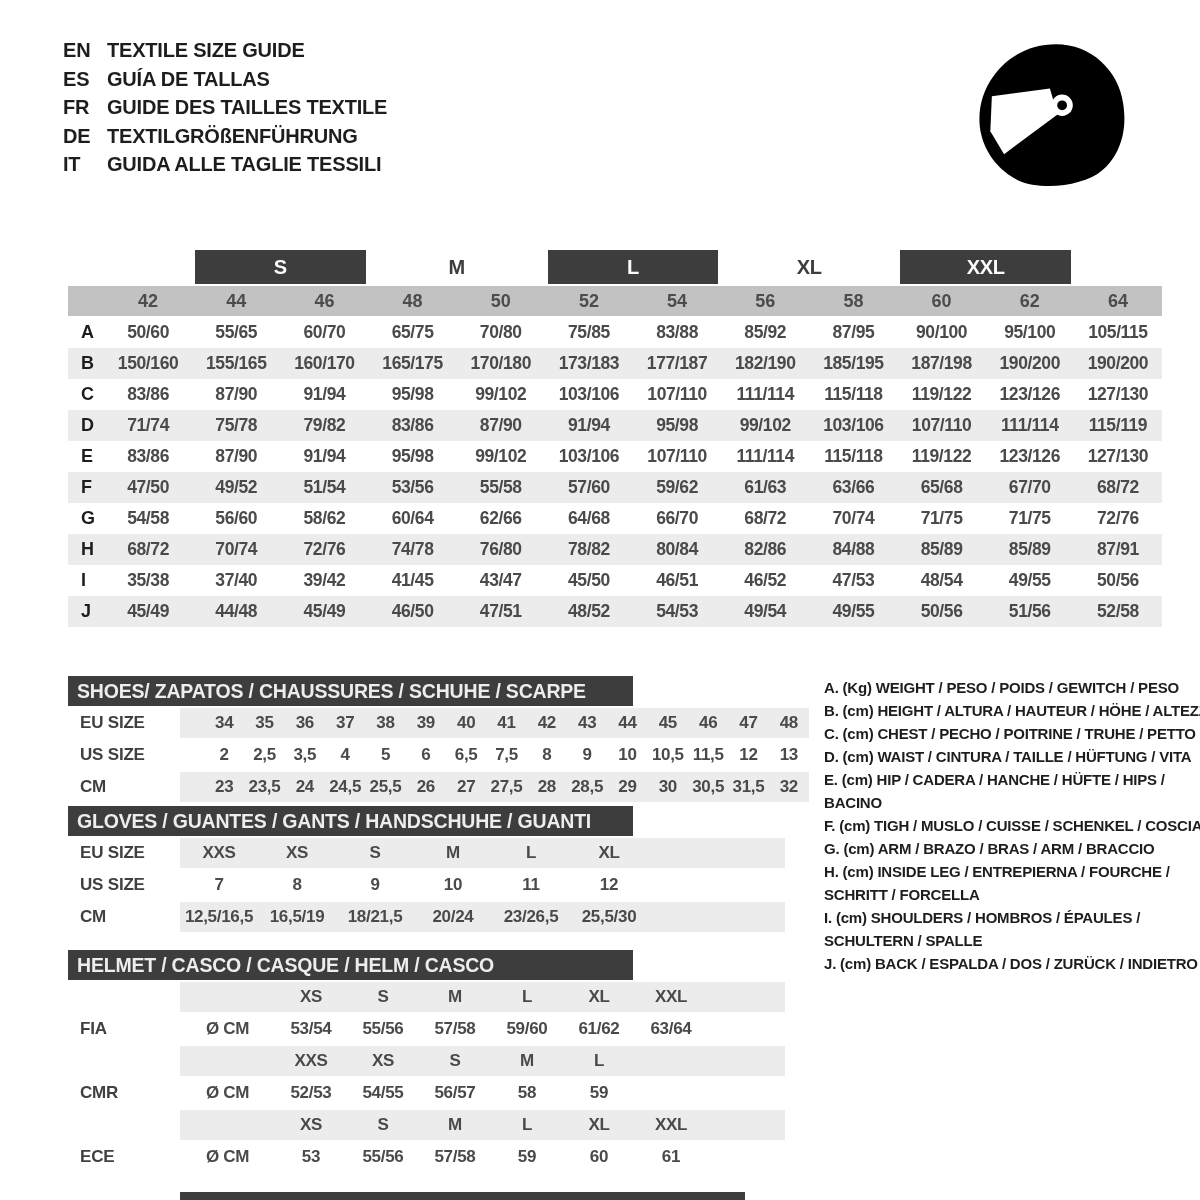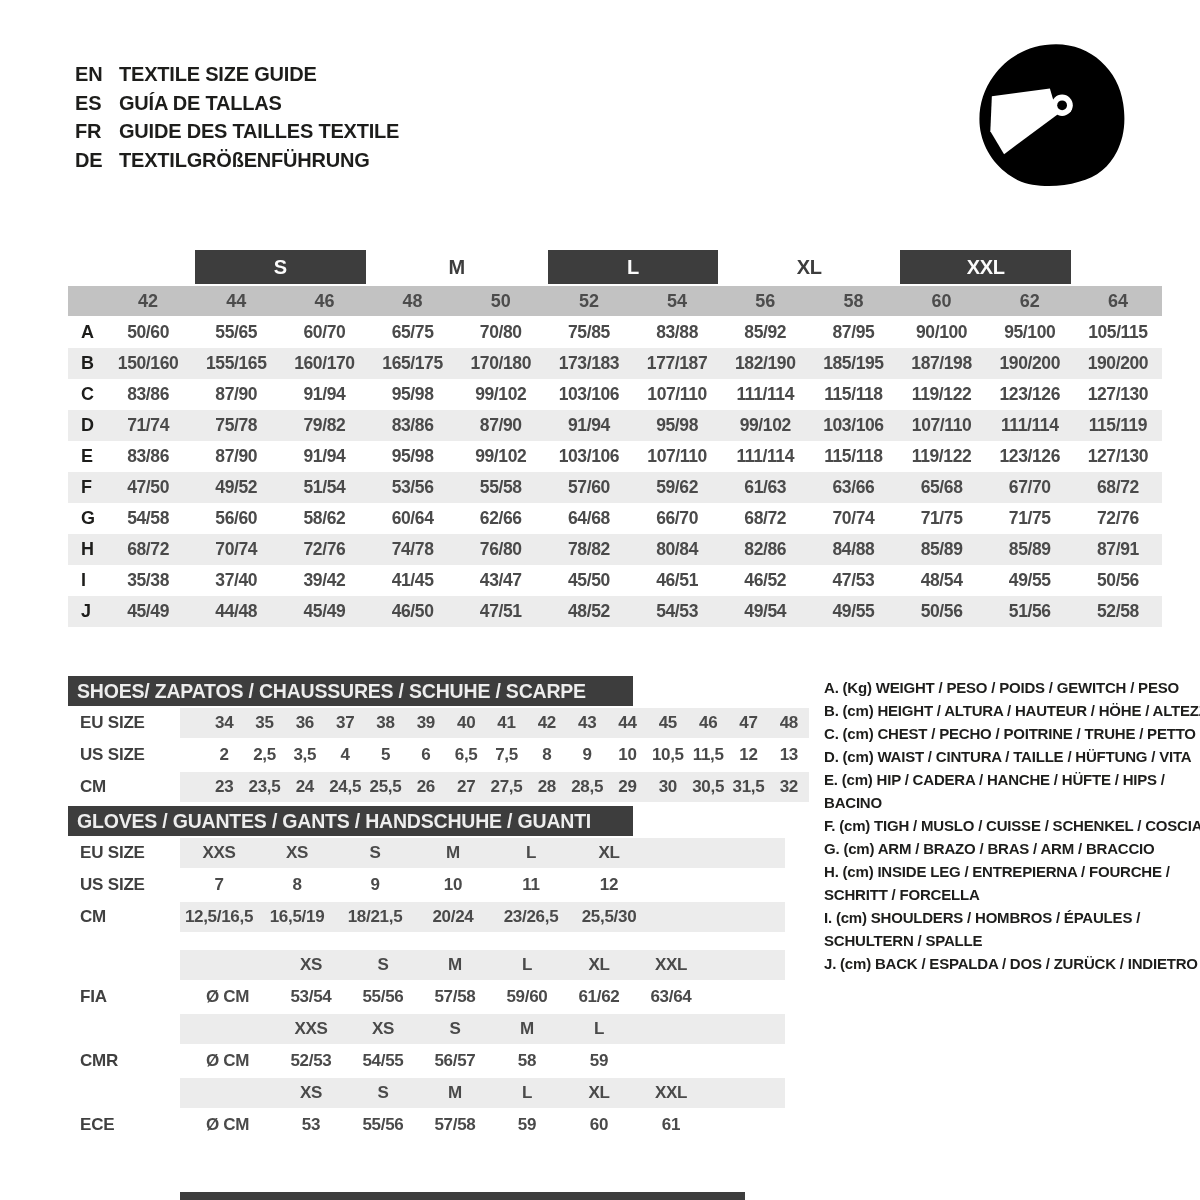--- a/index.html
+++ b/index.html
@@ -1,20 +1,20 @@
 <!DOCTYPE html>
 <html><head>
 <meta charset="utf-8">
 <style>
   html,body { margin:0; padding:0; background:#fff; }
   .page { position:relative; width:1200px; height:1200px; background:#ffffff;
           font-family:"Liberation Sans","DejaVu Sans",sans-serif; color:#1d1d1b; overflow:hidden; }
 
   
-  .languages { position:absolute; left:75px; top:36px;margin-top:24px; }
+  .languages { position:absolute; left:63px; top:36px; }
   .lang-row  { display:flex; font-weight:bold; font-size:20px; line-height:28.5px; letter-spacing:-0.2px; }
   .lang-code { width:44px; flex:0 0 44px; }
 
   
   .helmet-icon { position:absolute; left:972px; top:28px; width:168px; height:176px; }
 
   
   .main-table { position:absolute; left:68px; top:250px; width:1094px; }
   .mt-grid { display:grid; grid-template-columns:36px repeat(12,1fr); }
   .mt-groups { height:34px; margin-bottom:2px; }
@@ -72,20 +72,24 @@
         <div class="lang-label">GUÍA DE TALLAS</div>
       </div>
       <div class="lang-row">
         <div class="lang-code">FR</div>
         <div class="lang-label">GUIDE DES TAILLES TEXTILE</div>
       </div>
       <div class="lang-row">
         <div class="lang-code">DE</div>
         <div class="lang-label">TEXTILGRÖßENFÜHRUNG</div>
       </div>
+      <div class="lang-row">
+        <div class="lang-code">IT</div>
+        <div class="lang-label">GUIDA ALLE TAGLIE TESSILI</div>
+      </div>
     </div>
 
   <svg class="helmet-icon" viewBox="0 0 110 100" aria-hidden="true">
     <path fill="#000000" d="M55,3 C78,3 96,20 99,42 C101,55 99,65 95,73 C90,83 82,90 70,93
                              C57,97 41,97 30,92 C18,86 9,75 6,62 C3,49 6,35 14,24 C23,11 38,3 55,3 Z"></path>
     <polygon fill="#ffffff" points="13,37 51,32 56,49 21,75 12,60"></polygon>
     <circle fill="#ffffff" cx="59" cy="43" r="7"></circle>
     <circle fill="#000000" cx="59" cy="43" r="3.2"></circle>
   </svg>
 
@@ -365,20 +369,21 @@
             <div class="sec-cell">18/21,5</div>
             <div class="sec-cell">20/24</div>
             <div class="sec-cell">23/26,5</div>
             <div class="sec-cell">25,5/30</div>
           </div>
         </div>
       </div>
   </div>
 
   <div class="sec" id="helmet-sec">
+    <div class="sec-bar">HELMET / CASCO / CASQUE / HELM / CASCO</div>
     <div id="helmet-rows">
         <div class="sec-row">
           <div class="sec-label"></div>
           <div class="sec-cells helmet-cells striped-bg">
             <div class="sec-cell"></div>
             <div class="sec-cell">XS</div>
             <div class="sec-cell">S</div>
             <div class="sec-cell">M</div>
             <div class="sec-cell">L</div>
             <div class="sec-cell">XL</div>

